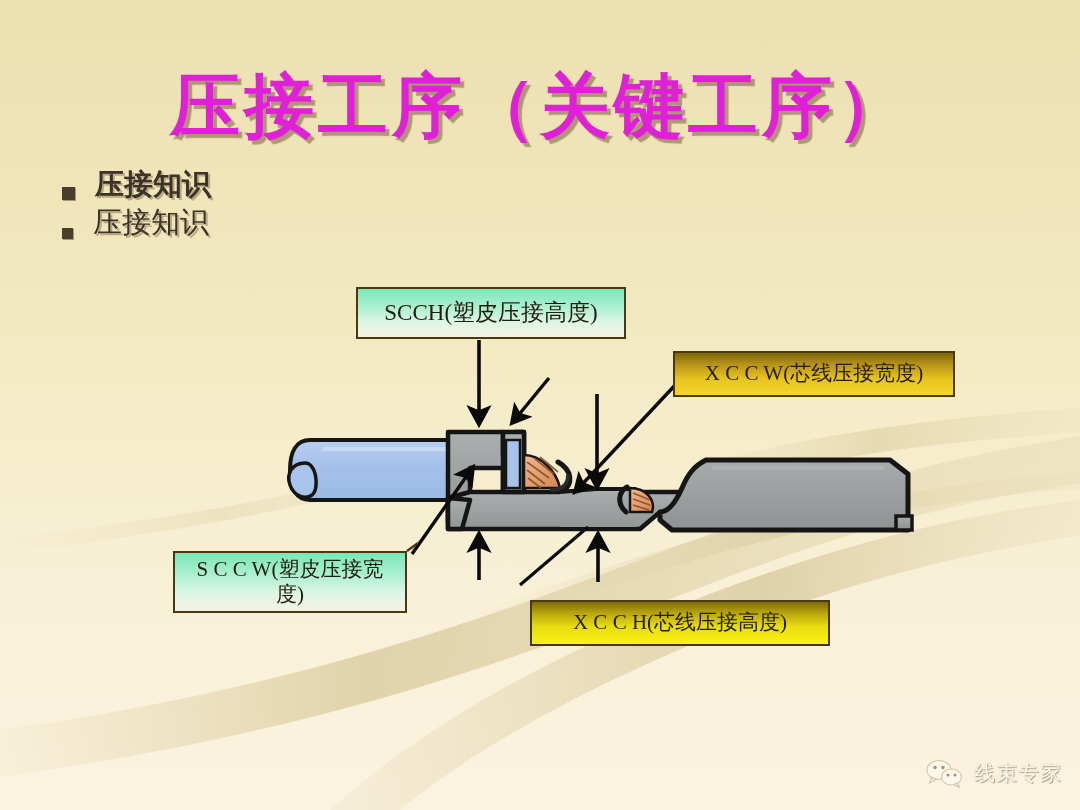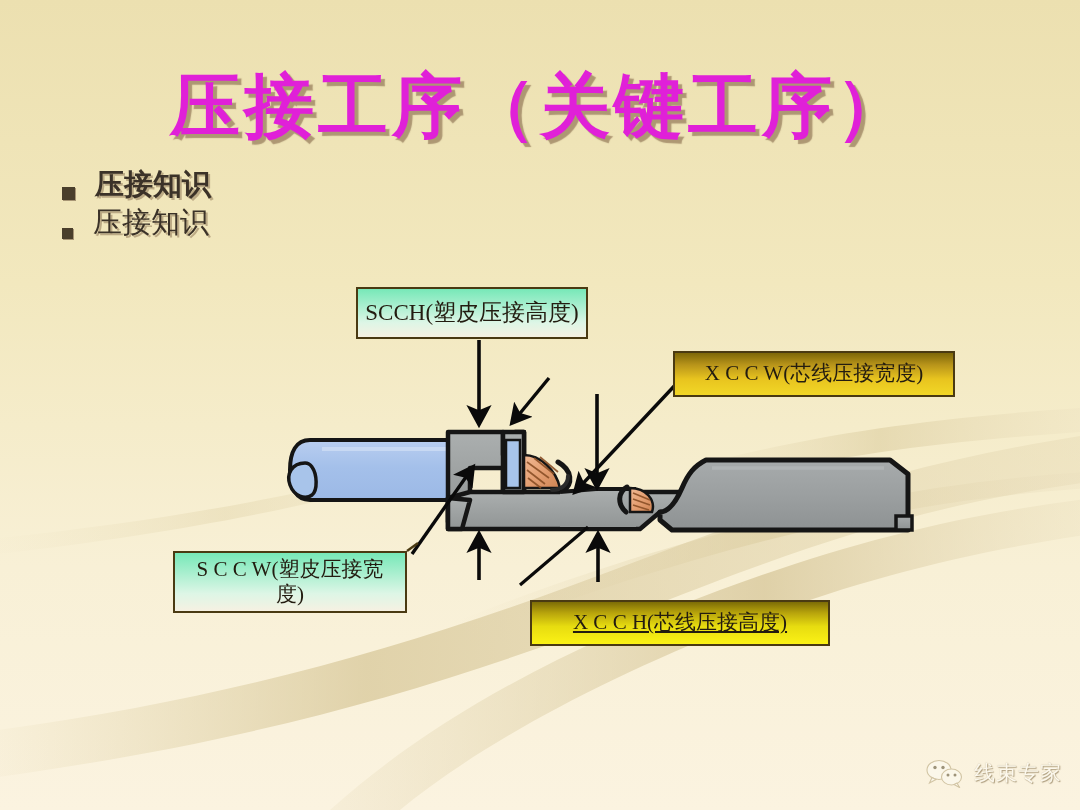--- a/index.html
+++ b/index.html
@@ -57,24 +57,24 @@
   .callout.green {
     background:linear-gradient(to bottom, #77e8b8 0%, #a9efcf 35%, #ddf6e6 70%, #f6f1e2 100%);
   }
   .callout.gold {
     background:linear-gradient(to bottom, #7d6708 0%, #b8941a 28%, #e8c41f 62%, #f2d727 100%);
   }
   .callout.yellow {
     background:linear-gradient(to bottom, #7d6c06 0%, #b8a40c 26%, #e7dc10 58%, #fbf215 100%);
   }
 
-  #callout-scch { left:356px; top:287px; width:232px; height:52px; font-size:23px; }
+  #callout-scch { left:356px; top:287px; width:270px; height:52px; font-size:23px; }
   #callout-xccw { left:673px; top:351px; width:282px; height:46px; font-size:21px; }
   #callout-sccw { left:173px; top:551px; width:234px; height:62px; font-size:21px; padding:9px 8px; }
-  #callout-xcch { left:530px; top:600px; width:300px; height:46px; font-size:21px;text-decoration:underline; }
+  #callout-xcch { left:530px; top:600px; width:300px; height:46px; font-size:21px; }
 
   
   #terminal-diagram { position:absolute; left:0; top:0; width:1080px; height:810px; pointer-events:none; }
 
   
   #watermark {
     position:absolute; right:18px; bottom:22px;
     display:flex; align-items:center; gap:9px;
     opacity:0.85;
     margin-top:20px;

